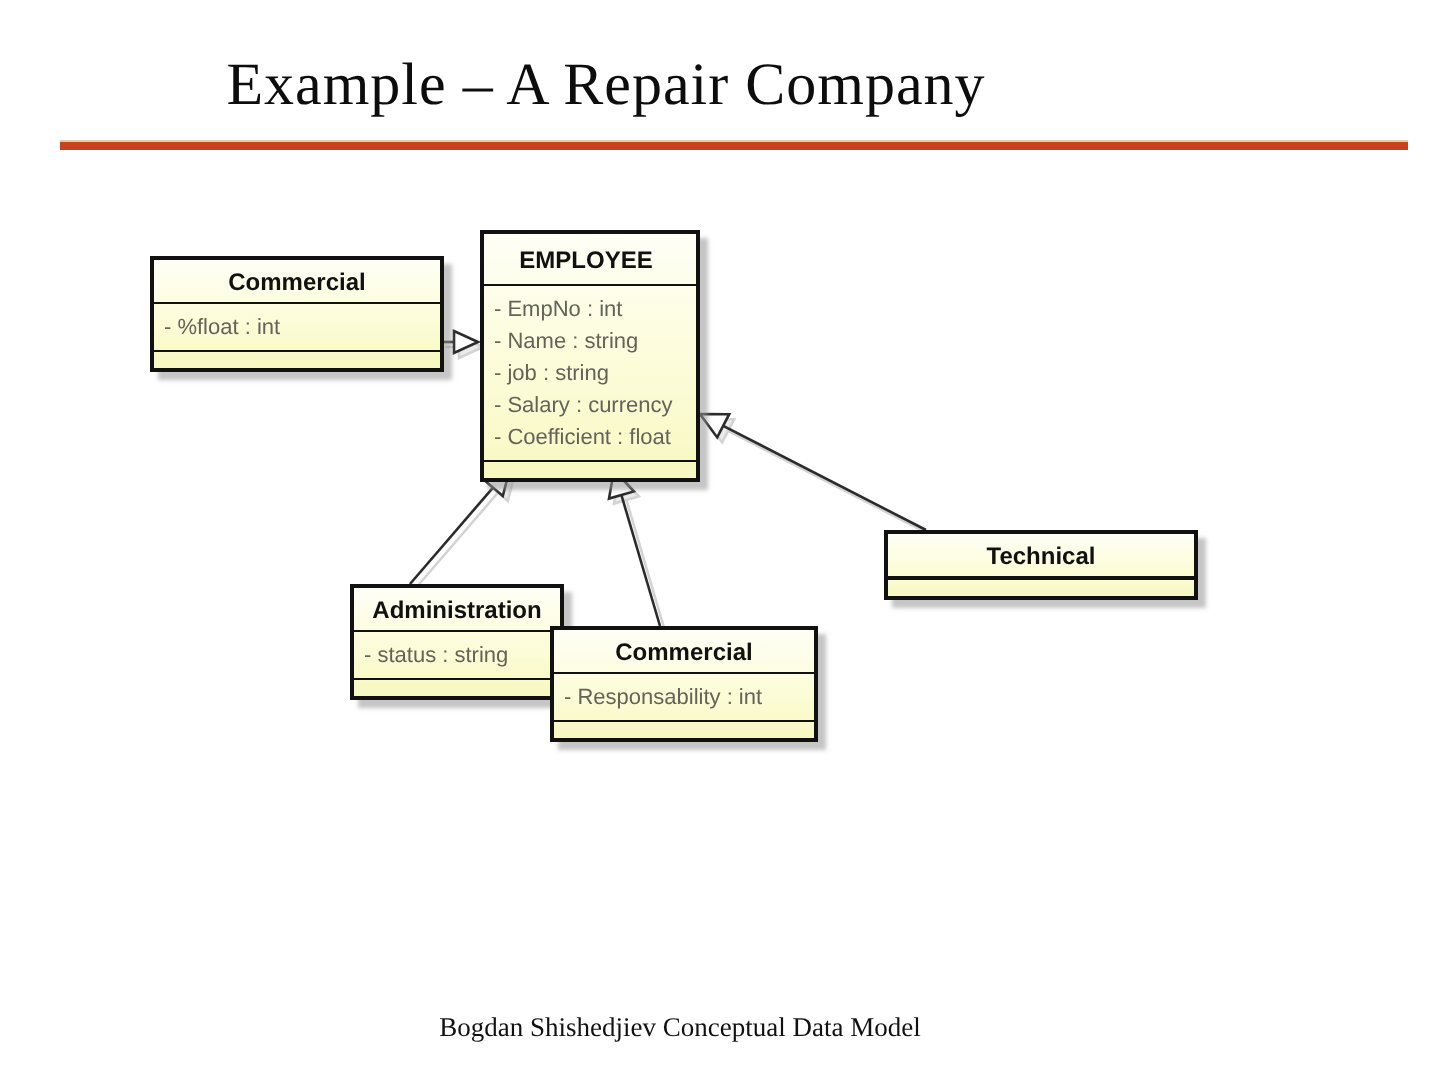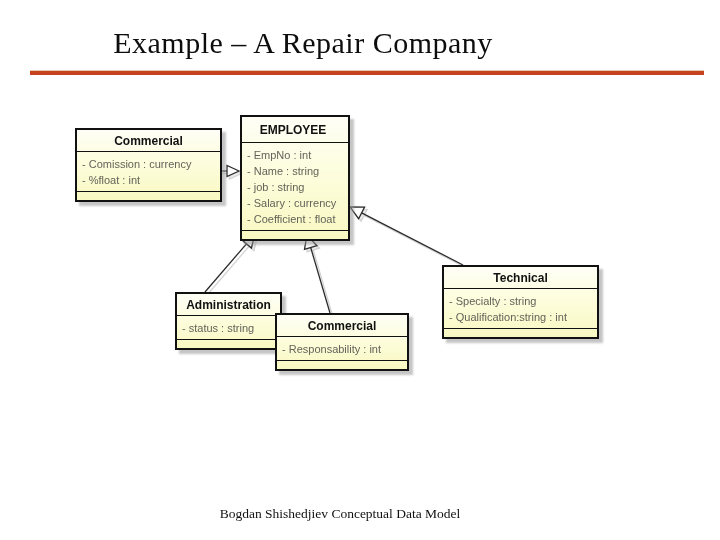--- a/index.html
+++ b/index.html
@@ -99,21 +99,20 @@
 
   <g stroke="#2b2b2b" stroke-width="1.3">
     <line x1="463" y1="265" x2="361.6" y2="212.9" fill="none"></line>
     <polygon points="350,207 364.6,207.1 358.6,218.7" fill="#ffffff"></polygon>
   </g>
 </svg>
 
 <div class="uml-class" style="left:75px;top:128px;width:147px;">
   <div class="uml-title">Commercial</div>
   <div class="uml-attrs">
-    <div class="uml-attr">- Comission : currency</div>
     <div class="uml-attr">- %float : int</div>
   </div>
   <div class="uml-ops"></div>
 </div>
 
 <div class="uml-class" style="left:240px;top:115px;width:110px;">
   <div class="uml-title" style="padding:6px 8px 5px 4px;">EMPLOYEE</div>
   <div class="uml-attrs">
     <div class="uml-attr">- EmpNo : int</div>
     <div class="uml-attr">- Name : string</div>
@@ -135,21 +134,17 @@
 <div class="uml-class" style="left:275px;top:313px;width:134px;">
   <div class="uml-title">Commercial</div>
   <div class="uml-attrs">
     <div class="uml-attr">- Responsability : int</div>
   </div>
   <div class="uml-ops"></div>
 </div>
 
 <div class="uml-class" style="left:442px;top:265px;width:157px;">
   <div class="uml-title">Technical</div>
-  <div class="uml-attrs">
-    <div class="uml-attr">- Specialty : string</div>
-    <div class="uml-attr">- Qualification:string : int</div>
-  </div>
   <div class="uml-ops"></div>
 </div>
 
 <div class="footer-text">Bogdan Shishedjiev Conceptual Data Model</div>
 <div class="page-number">16</div>
 
 </body></html>

